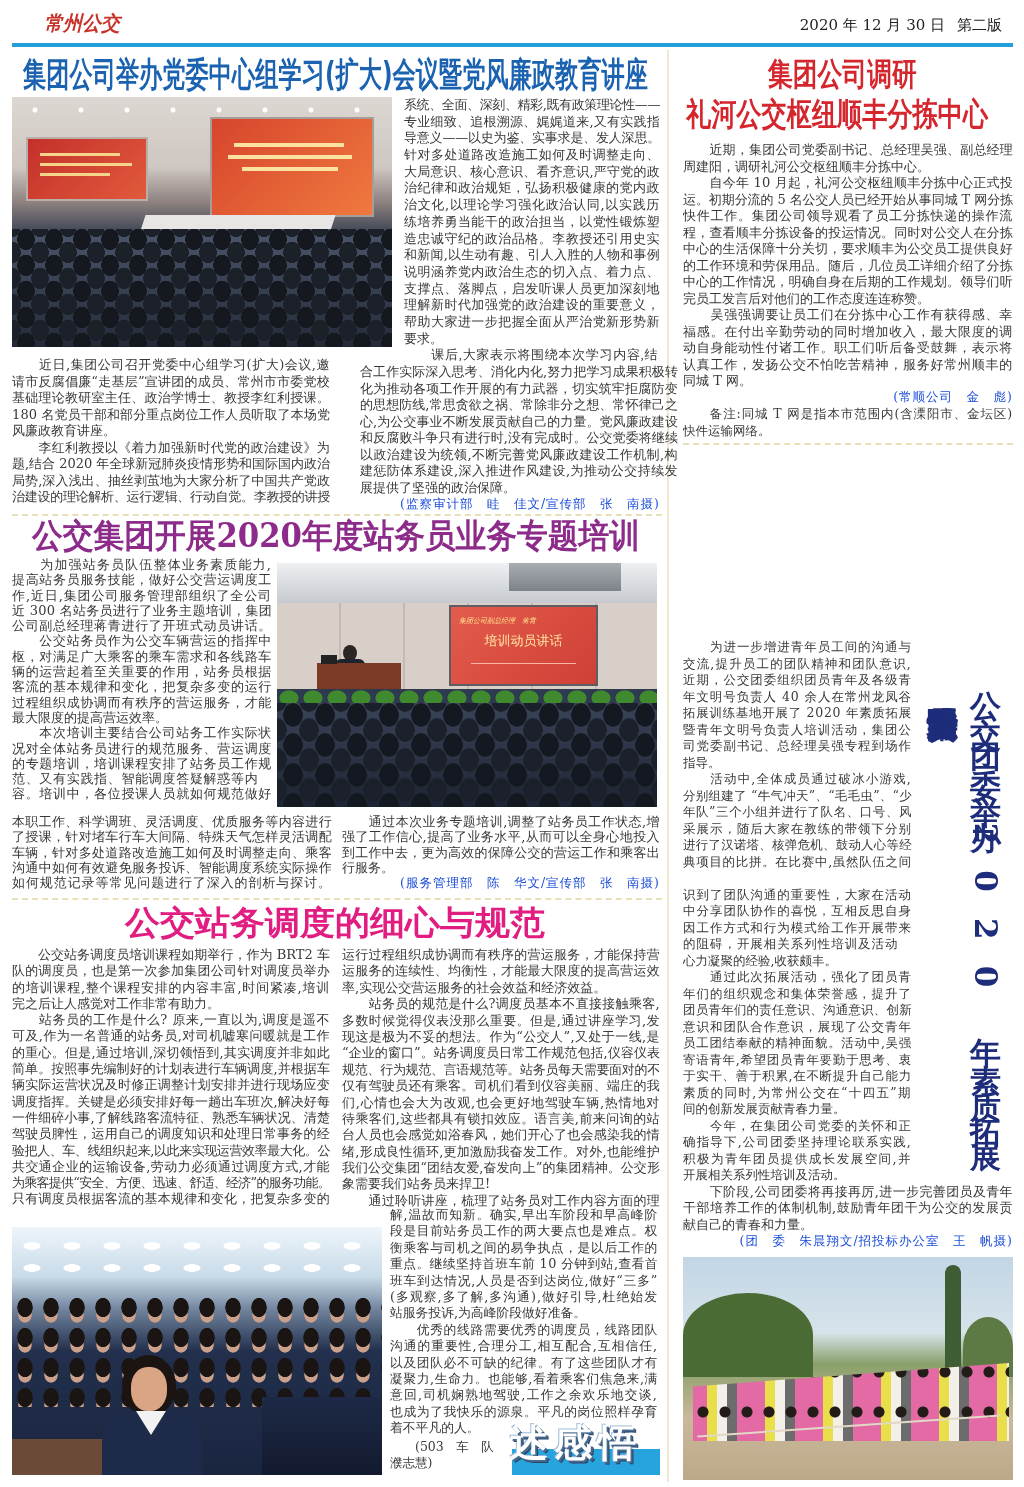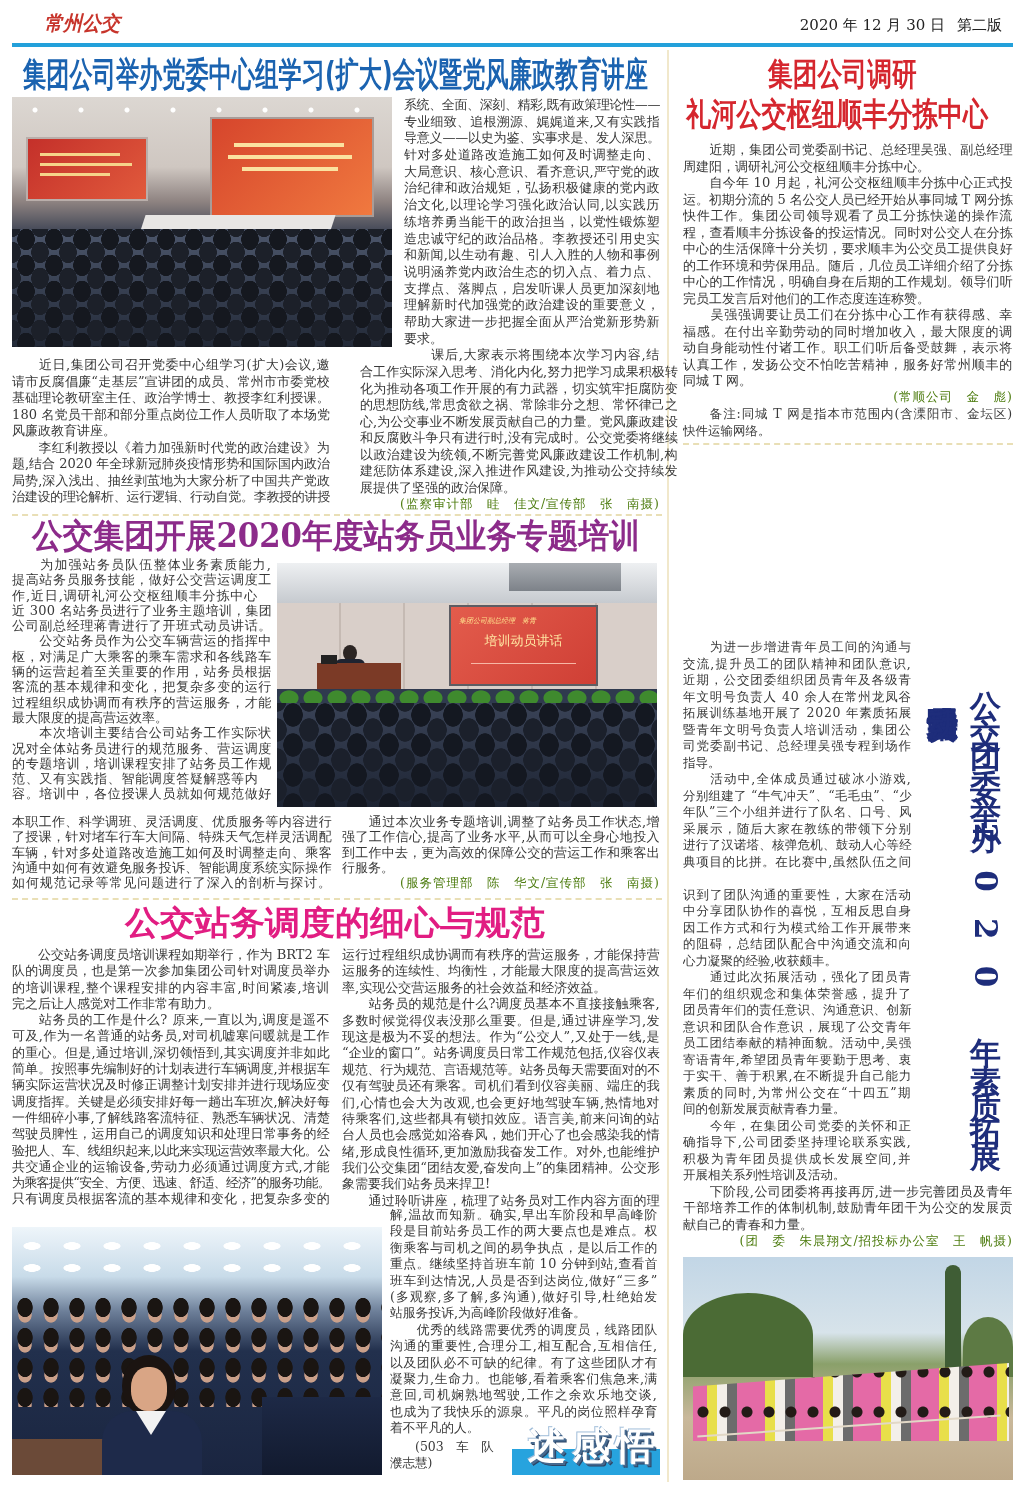--- a/index.html
+++ b/index.html
@@ -3,21 +3,21 @@
 <meta charset="utf-8">
 <style>
   html,body{margin:0;padding:0;background:#ffffff;}
   #page{position:relative;width:1024px;height:1487px;overflow:hidden;background:#ffffff;
         font-family:"DejaVu Serif","Liberation Serif",serif;color:#363636;}
   
   .col{position:absolute;font-size:13px;color:#383838;font-family:"DejaVu Serif","Liberation Serif",serif;}
   .col .ln{height:var(--lh);line-height:var(--lh);white-space:nowrap;overflow:hidden;}
   .col .ln span{display:inline-block;white-space:nowrap;}
   .kai{color:#3a3a3a;}
-  .byline{position:absolute;text-align:right;white-space:nowrap;font-size:12.5px;color:#4d7c0f;
+  .byline{position:absolute;text-align:right;white-space:nowrap;font-size:12.5px;color:#1d4ed8;
           font-family:"DejaVu Serif","Liberation Serif",serif;letter-spacing:1px;}
   
   .fitx{position:absolute;white-space:nowrap;overflow:visible;}
   .fitx span{display:inline-block;white-space:nowrap;transform-origin:0 50%;}
   .fitv{position:absolute;writing-mode:vertical-rl;white-space:nowrap;overflow:visible;}
   .fitv span{display:inline-block;white-space:nowrap;}
   
   .logo{color:#c7342b;font-style:italic;font-weight:bold;font-size:20px;line-height:30px;
         font-family:"DejaVu Serif","Liberation Serif",serif;}
   .date{position:absolute;text-align:right;font-size:15px;line-height:20px;color:#222;
@@ -32,22 +32,22 @@
   .vt{color:#1e2d7b;font-family:"DejaVu Serif","Liberation Serif",serif;font-weight:bold;font-size:31px;line-height:36px;}
   
   .sep{position:absolute;height:0;border-top:2px dashed #e9dfb6;}
   .vsep{position:absolute;left:667px;top:50px;width:2px;height:1432px;background:#f1e8cb;}
   
   .photo{position:absolute;overflow:hidden;}
   .photo > div{position:absolute;}
   
   .badge{position:absolute;left:510px;top:1423px;width:150px;height:54px;}
   .badge .bar{position:absolute;left:2px;right:0;bottom:2px;height:26px;background:#27a3de;}
-  .badge .txt{position:absolute;left:0;top:0;width:150px;height:46px;line-height:46px;text-align:right;
-              font-family:Liberation Serif, serif;font-weight:bold;font-size:38px;color:#ffffff;
+  .badge .txt{position:absolute;left:0;top:0;width:150px;height:46px;line-height:46px;text-align:left;
+              font-family:Liberation Mono, monospace;font-weight:bold;font-size:38px;color:#ffffff;
               letter-spacing:6px;text-shadow:2px 2px 0 #46698f,3px 3px 0 #2b4566,-1px -1px 0 #9dbbd8;}
 </style>
 </head>
 <body>
 
 <div id="page">
 
   <div class="fitx logo" style="left:44px;top:8px;width:76px;height:30px;">
     <span style="transform: scaleX(0.95);">常州公交</span>
   </div>
@@ -86,21 +86,21 @@
       <div class="ln"><span style="letter-spacing: 0.473684px;">治纪律和政治规矩，弘扬积极健康的党内政</span></div>
       <div class="ln"><span style="letter-spacing: 0.686719px;">治文化,以理论学习强化政治认同,以实践历</span></div>
       <div class="ln"><span style="letter-spacing: 0.473684px;">练培养勇当能干的政治担当，以党性锻炼塑</span></div>
       <div class="ln"><span style="letter-spacing: 0.473684px;">造忠诚守纪的政治品格。李教授还引用史实</span></div>
       <div class="ln"><span style="letter-spacing: 0.242969px;">和新闻,以生动有趣、引人入胜的人物和事例</span></div>
       <div class="ln"><span style="letter-spacing: 0.473684px;">说明涵养党内政治生态的切入点、着力点、</span></div>
       <div class="ln"><span style="letter-spacing: 0.473684px;">支撑点、落脚点，启发听课人员更加深刻地</span></div>
       <div class="ln"><span style="letter-spacing: 0.473684px;">理解新时代加强党的政治建设的重要意义，</span></div>
       <div class="ln"><span style="letter-spacing: 0.473684px;">帮助大家进一步把握全面从严治党新形势新</span></div>
       <div class="ln end"><span style="letter-spacing: 0px;">要求。</span></div>
-      <div class="ln end"><span style="letter-spacing: 0.686719px;">　　课后,大家表示将围绕本次学习内容,结</span></div>
+      <div class="ln end"><span style="letter-spacing: 0.686719px; font-family: Liberation Serif, serif;">　　课后,大家表示将围绕本次学习内容,结</span></div>
     </div>
   <div class="col" style="left:12px;top:357px;width:318px;--lh:16.5px;font-size:13px;">
       <div class="ln"><span style="letter-spacing: 0.522236px;">　　近日,集团公司召开党委中心组学习(扩大)会议,邀</span></div>
       <div class="ln"><span style="letter-spacing: 0.228125px;">请市反腐倡廉“走基层”宣讲团的成员、常州市市委党校</span></div>
       <div class="ln"><span style="letter-spacing: 0.25px;">基础理论教研室主任、政治学博士、教授李红利授课。</span></div>
       <div class="ln"><span style="letter-spacing: 0.117188px;">180 名党员干部和部分重点岗位工作人员听取了本场党</span></div>
       <div class="ln end"><span style="letter-spacing: 0px;">风廉政教育讲座。</span></div>
       <div class="ln"><span style="letter-spacing: 0.25px;">　　李红利教授以《着力加强新时代党的政治建设》为</span></div>
       <div class="ln"><span style="letter-spacing: -0.0172991px;">题,结合 2020 年全球新冠肺炎疫情形势和国际国内政治</span></div>
       <div class="ln"><span style="letter-spacing: 0.074375px;">局势,深入浅出、抽丝剥茧地为大家分析了中国共产党政</span></div>
@@ -137,21 +137,21 @@
     <div style="left:58px;top:96px;width:30px;height:12px;border-radius:6px 6px 0 0;background:#1e2330;"></div>
     <div style="left:40px;top:100px;width:84px;height:30px;background:#7b3a26;"></div>
     <div style="left:44px;top:92px;width:16px;height:9px;background:#222;"></div>
     <div style="left:0;top:126px;width:380px;height:18px;background:radial-gradient(ellipse 10px 8px,#3f8a2e 90%,transparent 100%) 0 0/24px 18px,#2f3a4e;"></div>
     <div style="left:0;top:140px;width:380px;height:104px;background:radial-gradient(ellipse 10px 12px at 50% 40%,#141821 95%,transparent 100%) 0 0/32px 30px,radial-gradient(ellipse 10px 12px at 50% 40%,#1b202b 95%,transparent 100%) 16px 15px/32px 30px,linear-gradient(180deg,#3a4357,#1d2433);"></div>
   </div>
 
   <div class="col" style="left:12px;top:557px;width:260px;--lh:15.3px;font-size:13px;">
       <div class="ln"><span style="letter-spacing: 1.15049px;">　　为加强站务员队伍整体业务素质能力,</span></div>
       <div class="ln"><span style="letter-spacing: 0.684211px;">提高站务员服务技能，做好公交营运调度工</span></div>
-      <div class="ln"><span style="letter-spacing: 0.886719px;">作,近日,调研礼河公交枢纽顺丰分拣中心</span></div>
+      <div class="ln"><span style="letter-spacing: 0.886719px;">作,近日,集团公司服务管理部组织了全公司</span></div>
       <div class="ln"><span style="letter-spacing: 0.269176px;">近 300 名站务员进行了业务主题培训，集团</span></div>
       <div class="ln end"><span style="letter-spacing: 0.684211px;">公司副总经理蒋青进行了开班式动员讲话。</span></div>
       <div class="ln"><span style="letter-spacing: 0.684211px;">　　公交站务员作为公交车辆营运的指挥中</span></div>
       <div class="ln"><span style="letter-spacing: 0.684211px;">枢，对满足广大乘客的乘车需求和各线路车</span></div>
       <div class="ln"><span style="letter-spacing: 0.684211px;">辆的运营起着至关重要的作用，站务员根据</span></div>
       <div class="ln"><span style="letter-spacing: 0.684211px;">客流的基本规律和变化，把复杂多变的运行</span></div>
       <div class="ln"><span style="letter-spacing: 0.684211px;">过程组织成协调而有秩序的营运服务，才能</span></div>
       <div class="ln end"><span style="letter-spacing: 0px;">最大限度的提高营运效率。</span></div>
       <div class="ln"><span style="letter-spacing: 0.684211px;">　　本次培训主要结合公司站务工作实际状</span></div>
       <div class="ln"><span style="letter-spacing: 0.684211px;">况对全体站务员进行的规范服务、营运调度</span></div>
@@ -297,21 +297,21 @@
       <div class="ln"><span style="letter-spacing: 1.16927px;">　　活动中,全体成员通过破冰小游戏,</span></div>
       <div class="ln"><span style="letter-spacing: 0.264881px;">分别组建了 “牛气冲天”、“毛毛虫”、“少</span></div>
       <div class="ln"><span style="letter-spacing: 0.561632px;">年队”三个小组并进行了队名、口号、风</span></div>
       <div class="ln"><span style="letter-spacing: 0.970588px;">采展示，随后大家在教练的带领下分别</span></div>
       <div class="ln"><span style="letter-spacing: 0.222222px;">进行了汉诺塔、核弹危机、鼓动人心等经</span></div>
       <div class="ln"><span style="letter-spacing: 0.695312px;">典项目的比拼。在比赛中,虽然队伍之间</span></div>
       <div class="ln"><span style="letter-spacing: 0.970588px; margin-top: 17px;">互有输赢，但更使在场的团员青年们认</span></div>
       <div class="ln"><span style="letter-spacing: 0.970588px;">识到了团队沟通的重要性，大家在活动</span></div>
       <div class="ln"><span style="letter-spacing: 0.970588px;">中分享团队协作的喜悦，互相反思自身</span></div>
       <div class="ln"><span style="letter-spacing: 0.970588px;">因工作方式和行为模式给工作开展带来</span></div>
-      <div class="ln"><span style="letter-spacing: 0.970588px;">的阻碍，总结团队配合中沟通交流和向</span></div>
+      <div class="ln"><span style="letter-spacing: 0.970588px;">的阻碍，开展相关系列性培训及活动</span></div>
       <div class="ln end"><span style="letter-spacing: 0px;">心力凝聚的经验,收获颇丰。</span></div>
       <div class="ln"><span style="letter-spacing: 0.970588px;">　　通过此次拓展活动，强化了团员青</span></div>
       <div class="ln"><span style="letter-spacing: 0.970588px;">年们的组织观念和集体荣誉感，提升了</span></div>
       <div class="ln"><span style="letter-spacing: 0.222222px;">团员青年们的责任意识、沟通意识、创新</span></div>
       <div class="ln"><span style="letter-spacing: 0.970588px;">意识和团队合作意识，展现了公交青年</span></div>
       <div class="ln"><span style="letter-spacing: 0.695312px;">员工团结奉献的精神面貌。活动中,吴强</span></div>
       <div class="ln"><span style="letter-spacing: 0.695312px;">寄语青年,希望团员青年要勤于思考、衷</span></div>
       <div class="ln"><span style="letter-spacing: 0.695312px;">于实干、善于积累,在不断提升自己能力</span></div>
       <div class="ln"><span style="letter-spacing: 1.37413px;">素质的同时,为常州公交在“十四五”期</span></div>
       <div class="ln end"><span style="letter-spacing: 0px;">间的创新发展贡献青春力量。</span></div>

